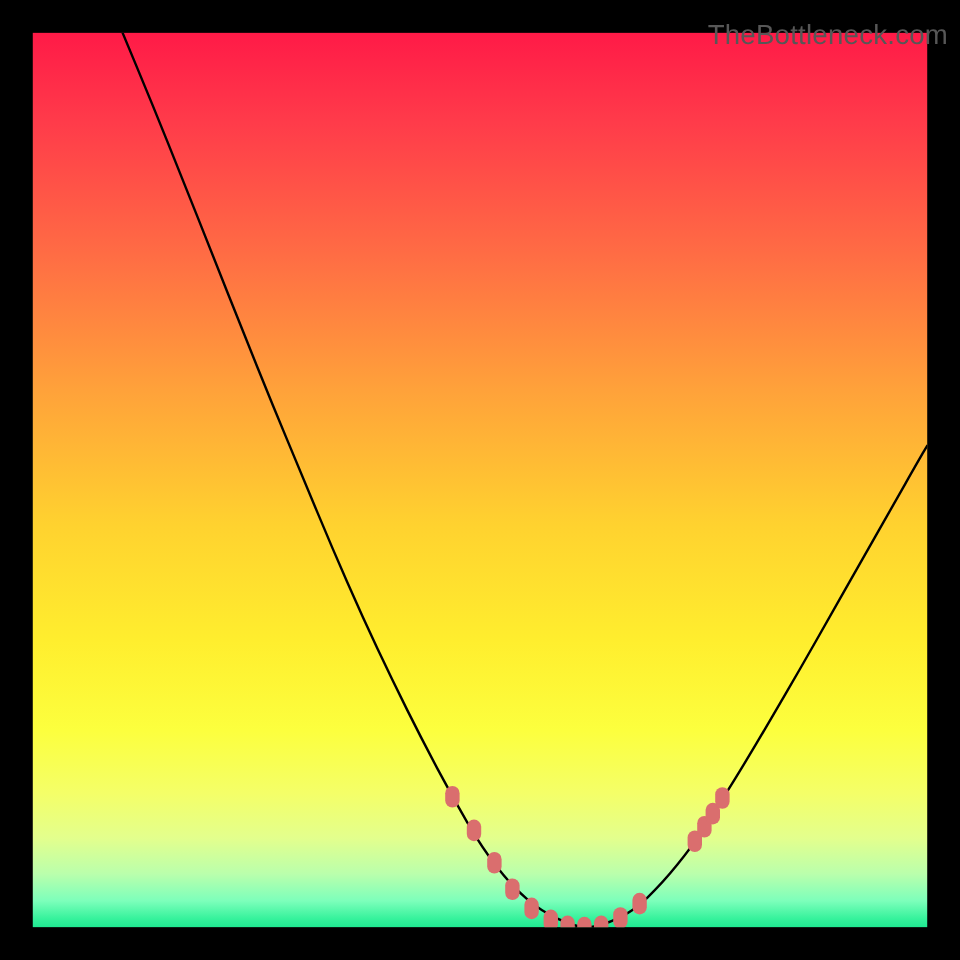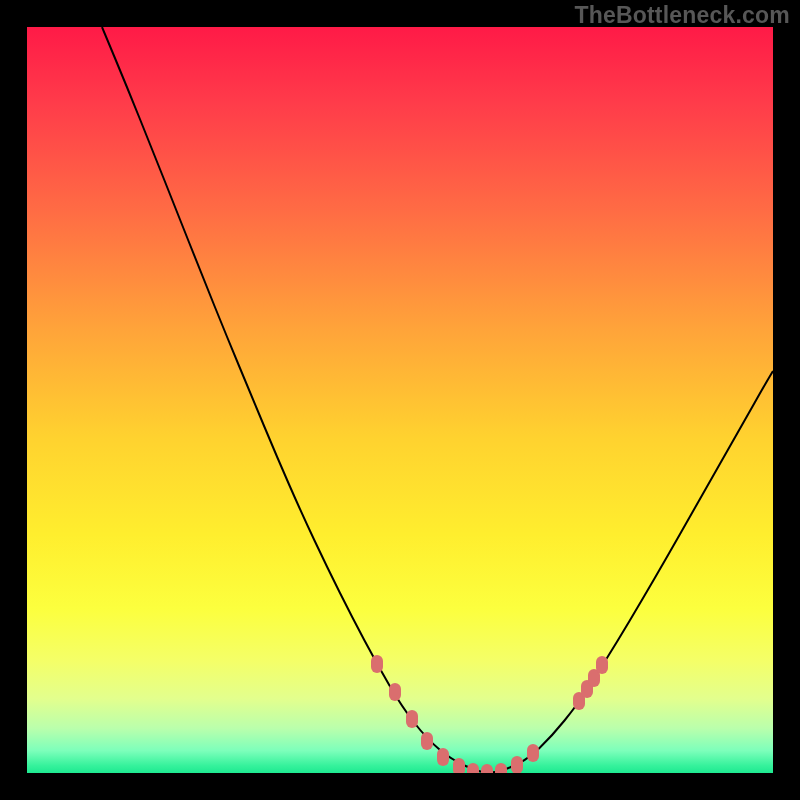--- a/index.html
+++ b/index.html
@@ -22,26 +22,26 @@
   .plot {
     position: absolute;
     left: 27px;
     top: 27px;
     width: 746px;
     height: 746px;
     overflow: hidden;
   }
   .watermark {
     position: absolute;
-    top: 2px;
+    top: 16px;
     right: 10px;
     color: #575757;
     font-size: 23px;
     letter-spacing: 0.2px;
-    font-weight: 700;
+    font-weight: 400;
   }
 </style>
 </head>
 <body>
 
 <div class="frame">
   <div class="plot">
     <svg id="plot-svg" width="746" height="746" viewBox="0 0 746 746">
       <defs>
         <linearGradient id="bg-grad" x1="0" y1="0" x2="0" y2="1">

